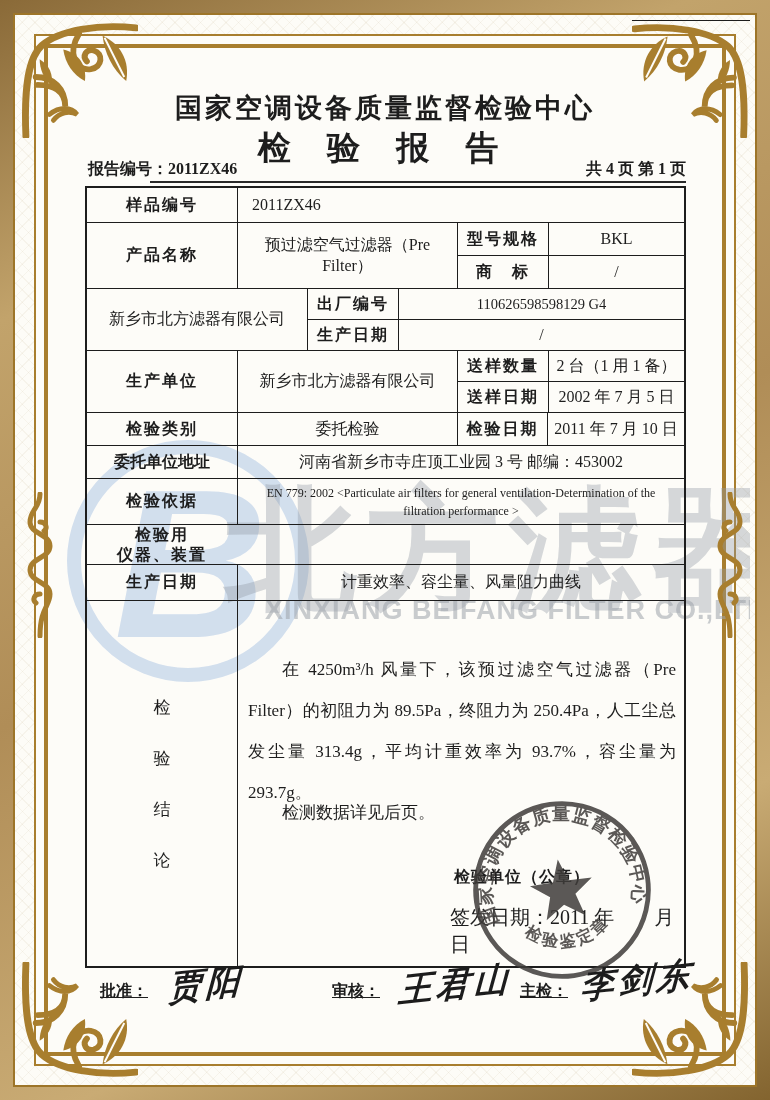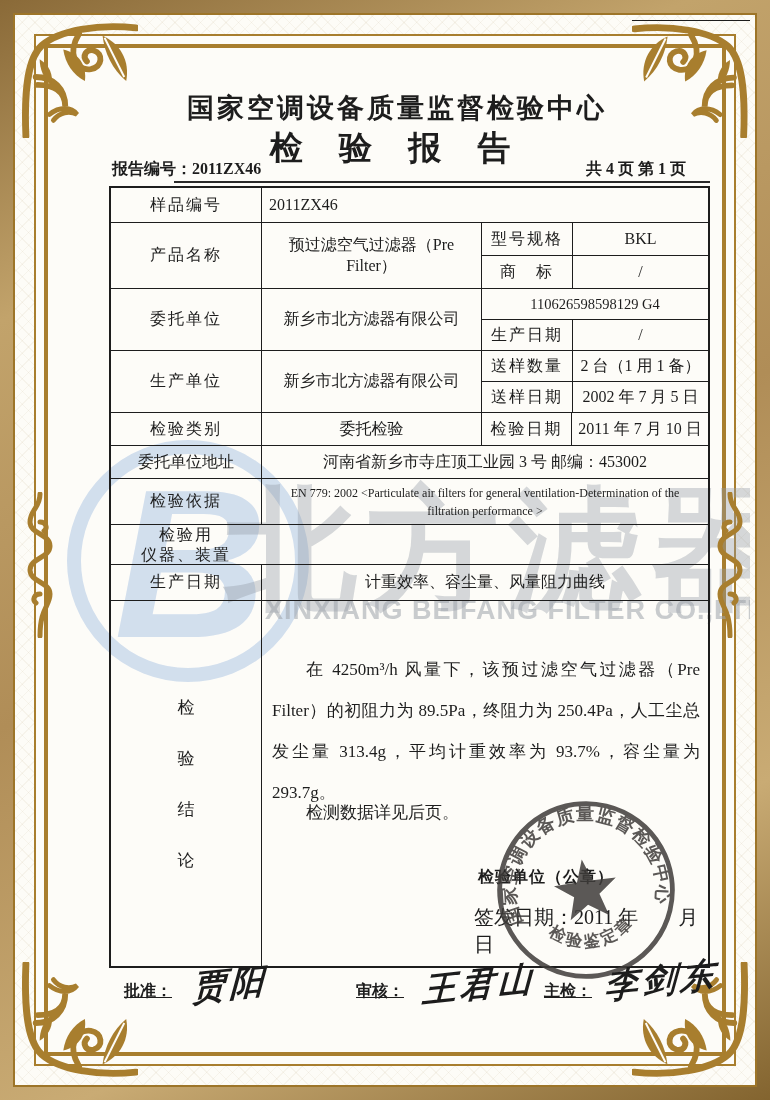--- a/index.html
+++ b/index.html
@@ -30,46 +30,46 @@
 
   
   .wm-layer { position:absolute; inset:20px; z-index:1; overflow:hidden; }
   .wm-cn { position:absolute; left:205px; top:442px; font-size:132px; font-weight:bold;
     letter-spacing:10px; color:rgba(148,156,165,.38); font-family:"Liberation Sans","DejaVu Sans",sans-serif; white-space:nowrap; }
   .wm-en { position:absolute; left:245px; top:575px; font-size:27px; font-weight:bold;
     letter-spacing:1px; color:rgba(156,163,170,.55); font-family:"Liberation Sans","DejaVu Sans",sans-serif; white-space:nowrap; }
   .wm-logo { position:absolute; left:32px; top:405px; width:272px; height:272px; opacity:.85; }
 
   
-  .page { position:absolute; inset:0; z-index:3;margin-left:24px; }
+  .page { position:absolute; inset:0; z-index:3; }
   .org-name { position:absolute; top:90px; left:0; right:0; text-align:center;
     font-size:27px; font-weight:bold; letter-spacing:3px; }
   .report-title { position:absolute; top:126px; left:0; right:0; text-align:center;
     font-size:33px; font-weight:bold; letter-spacing:14px; }
   .report-no { position:absolute; top:159px; left:88px; font-size:16px; font-weight:bold; }
   .pagination { position:absolute; top:159px; right:84px; font-size:16px; font-weight:bold; }
   .fill-line { position:absolute; top:181px; left:150px; width:536px; border-top:2px solid #2a2a2a; }
 
   .report-table { position:absolute; top:186px; left:85px; width:601px; height:782px;
     border:2px solid #1d1d1d; display:flex; flex-direction:column; }
   .tr { display:flex; border-top:1.5px solid #1d1d1d; }
   .tr:first-child { border-top:none; }
   .td { display:flex; align-items:center; justify-content:center; text-align:center;
     font-size:16px; padding:2px 4px; }
   .td + .td, .subcol { border-left:1.5px solid #1d1d1d; }
-  .lab { letter-spacing:2px; }
+  .lab { letter-spacing:2px;font-weight:bold; }
   .w1 { width:150px; flex:none; }
   .w2 { width:220px; flex:none; }
   .w3 { width:90px; flex:none; }
   .grow { flex:1; }
   .subcol { flex:1; display:flex; flex-direction:column; border-left:1.5px solid #1d1d1d; padding:0; }
   .subrow { display:flex; flex:1; }
   .subrow + .subrow { border-top:1.5px solid #1d1d1d; }
   .subrow .td:first-child { border-left:none; }
-  .left-val { justify-content:flex-start; text-align:center; padding-left:7px; }
+  .left-val { justify-content:flex-start; text-align:center; padding-left:14px; }
   .en-basis { font-size:12px; line-height:1.5; padding:2px 8px; }
   .two-line { flex-direction:column; line-height:1.25; justify-content:center; }
 
   .concl-label { display:flex; flex-direction:column; align-items:center; justify-content:center;
     gap:28px; font-size:17px; }
   .concl-body { position:relative; flex:1; border-left:1.5px solid #1d1d1d; }
   .concl-p1 { position:absolute; top:48px; left:10px; right:8px; font-size:17px;
     line-height:41px; text-indent:2em; text-align:justify; }
   .concl-p2 { position:absolute; top:200px; left:10px; font-size:17px; text-indent:2em; }
   .seal-unit { position:absolute; left:216px; top:266px; font-size:16px; font-weight:bold; letter-spacing:1px; }
@@ -187,24 +187,24 @@
           <div class="td grow">BKL</div>
         </div>
         <div class="subrow">
           <div class="td lab w3">商　标</div>
           <div class="td grow">/</div>
         </div>
       </div>
     </div>
 
     <div class="tr" style="height:62px">
-      <div class="td lab w1">委托单位</div>
       <div class="td w2">新乡市北方滤器有限公司</div>
       <div class="subcol">
         <div class="subrow">
+          <div class="td lab w3">出厂编号</div>
           <div class="td grow" style="font-size:14.5px">110626598598129 G4</div>
         </div>
         <div class="subrow">
           <div class="td lab w3">生产日期</div>
           <div class="td grow">/</div>
         </div>
       </div>
     </div>
 
     <div class="tr" style="height:62px">

